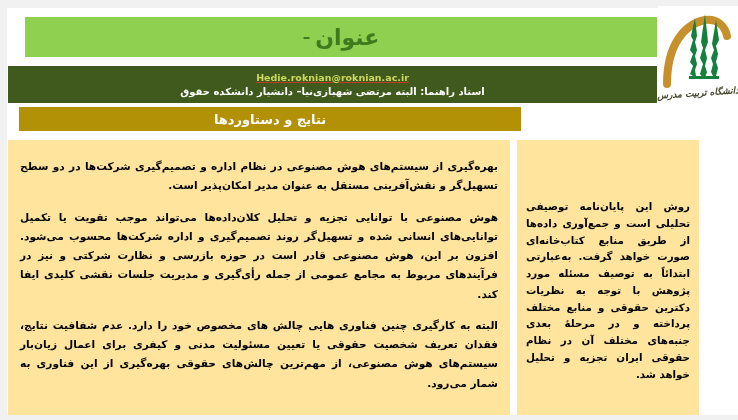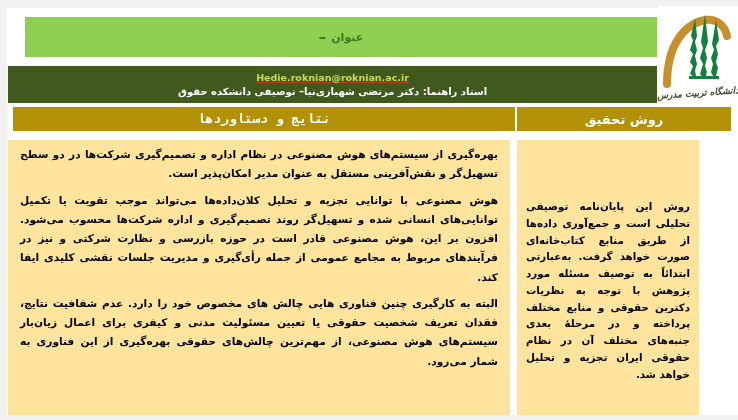--- a/index.html
+++ b/index.html
@@ -14,21 +14,21 @@
   }
   
   .title-band{
     position:absolute;left:18px;top:9px;width:632px;height:40px;
     background:#90d050;
     direction:rtl;
     display:flex;align-items:center;justify-content:center;
     gap:5px;
     font-weight:bold;color:#000;
   }
-  .title-band .t-label{color:#3e7a1e;font-size:11px;}
+  .title-band .t-label{color:#3e7a1e;font-size:22px;}
   .title-band .t-sep{color:#3e7a1e;font-size:15px;}
   .title-band .t-text{font-size:11.8px;letter-spacing:-0.2px;}
   
   .authors-bar{
     position:absolute;left:1px;top:58px;width:649px;height:37px;
     background:#3f5a1c;
     direction:rtl;
     display:flex;flex-direction:column;align-items:center;justify-content:center;
     gap:3px;
     color:#ffffff;font-size:10px;font-weight:bold;
@@ -49,38 +49,38 @@
     direction:rtl;white-space:nowrap;transform:rotate(-4deg);margin-top:-14px;
   }
   
   .gold-bar{
     position:absolute;top:99px;height:24px;
     background:#b29106;
     color:#ffffff;font-weight:bold;font-size:13px;
     display:flex;align-items:center;justify-content:center;
     direction:rtl;
   }
-  .gold-bar.left{left:6px;width:502px;font-family:Liberation Mono, monospace;}
+  .gold-bar.left{left:12px;width:502px;}
   .gold-bar.right{left:510px;width:214px;}
   
   .content-box{
     position:absolute;top:132px;height:275px;
     background:#ffe49d;
     direction:rtl;
     color:#000;
     overflow:hidden;
     box-sizing:border-box;
   }
   .content-box.left{
     left:1px;width:502px;
     padding:5px 12px 4px 12px;
     font-size:10.6px;font-weight:bold;line-height:1.82;
     text-align:justify;
   }
-  .content-box.left p{margin:0 0 7px 0;}
+  .content-box.left p{margin:12px 0 7px 0;}
   .content-box.right{
     left:510px;width:182px;
     padding:58px 9px 6px 9px;
     font-size:10.3px;font-weight:bold;line-height:1.63;
     text-align:justify;
   }
   .content-box.right p{margin:0;}
   
 </style>
 </head>
@@ -91,21 +91,21 @@
   <div class="title-band">
     <span class="t-label">عنوان</span>
     <span class="t-sep">–</span>
   </div>
 
   <div class="authors-bar">
     <div class="authors-line">
       <span class="author-email">Hedie.roknian@roknian.ac.ir</span>
     </div>
     <div class="authors-line">
-      <span>استاد راهنما: دکتر مرتضی شهبازی‌نیا– توصیفی دانشکده حقوق</span>
+      <span>استاد راهنما: البته مرتضی شهبازی‌نیا– دانشیار دانشکده حقوق</span>
     </div>
   </div>
 
   <div class="logo-box">
     <span>
       <svg width="78" height="92" viewBox="0 0 78 92" aria-hidden="true">
 
         <path d="M 8 78 C 8 38, 26 18, 46 14 C 58 12, 66 20, 68 30" fill="none" stroke="#c6912c" stroke-width="8" stroke-linecap="round"></path>
 
         <g fill="#15803c">
@@ -114,21 +114,20 @@
           <path d="M54 70 L52 66 L54 58 L52 52 L55 44 L53 38 L57 14 L60 34 L57 40 L59 48 L57 56 L59 62 L57 70 Z"></path>
         </g>
 
         <rect x="30" y="70" width="30" height="3" fill="#15803c"></rect>
       </svg>
     </span>
     <span class="logo-name">دانشگاه تربیت مدرس</span>
   </div>
 
   <div class="gold-bar left">نتایج و دستاوردها</div>
-  <div class="gold-bar right">روش تحقیق</div>
 
   <div class="content-box left">
     <p>بهره‌گیری از سیستم‌های هوش مصنوعی در نظام اداره و تصمیم‌گیری شرکت‌ها در دو سطح تسهیل‌گر و نقش‌آفرینی مستقل به عنوان مدیر امکان‌پذیر است.</p>
     <p>هوش مصنوعی با توانایی تجزیه و تحلیل کلان‌داده‌ها می‌تواند موجب تقویت یا تکمیل توانایی‌های انسانی شده و تسهیل‌گر روند تصمیم‌گیری و اداره شرکت‌ها محسوب می‌شود. افزون بر این، هوش مصنوعی قادر است در حوزه بازرسی و نظارت شرکتی و نیز در فرآیندهای مربوط به مجامع عمومی از جمله رأی‌گیری و مدیریت جلسات نقشی کلیدی ایفا کند.</p>
     <p>البته به کارگیری چنین فناوری هایی چالش های مخصوص خود را دارد. عدم شفافیت نتایج، فقدان تعریف شخصیت حقوقی یا تعیین مسئولیت مدنی و کیفری برای اعمال زیان‌بار سیستم‌های هوش مصنوعی، از مهم‌ترین چالش‌های حقوقی بهره‌گیری از این فناوری به شمار می‌رود.</p>
 
   </div>
 
   <div class="content-box right">
     <p>روش این پایان‌نامه توصیفی تحلیلی است و جمع‌آوری داده‌ها از طریق منابع کتاب‌خانه‌ای صورت خواهد گرفت. به‌عبارتی ابتدائاً به توصیف مسئله مورد پژوهش با توجه به نظریات دکترین حقوقی و منابع مختلف پرداخته و در مرحلهٔ بعدی جنبه‌های مختلف آن در نظام حقوقی ایران تجزیه و تحلیل خواهد شد.</p>

